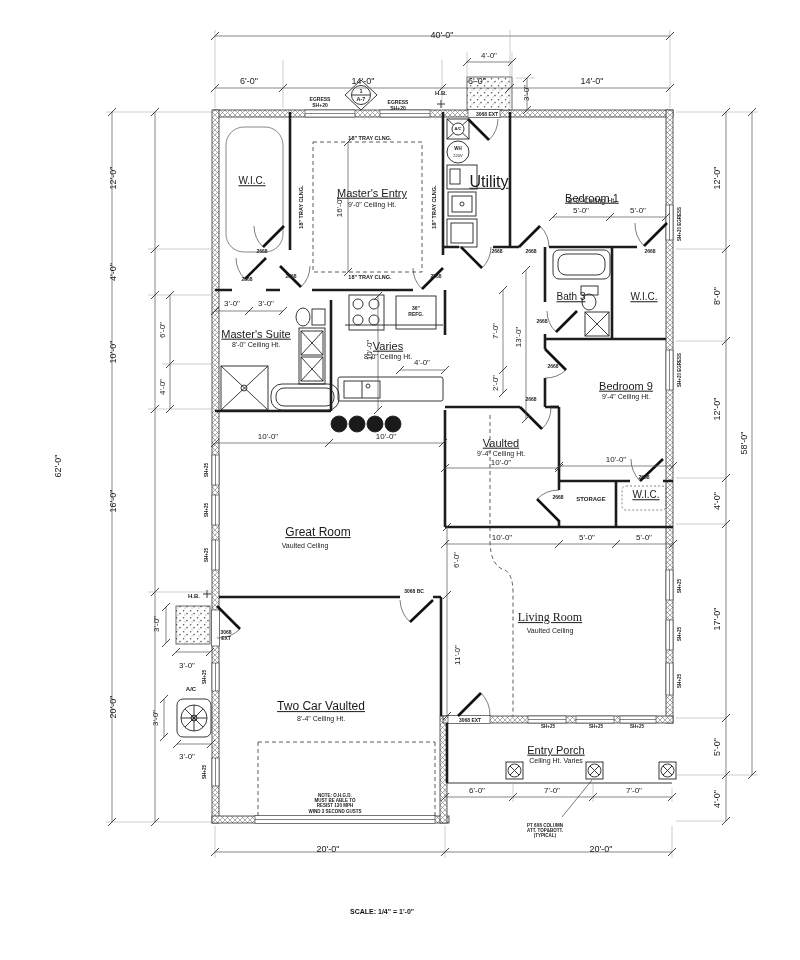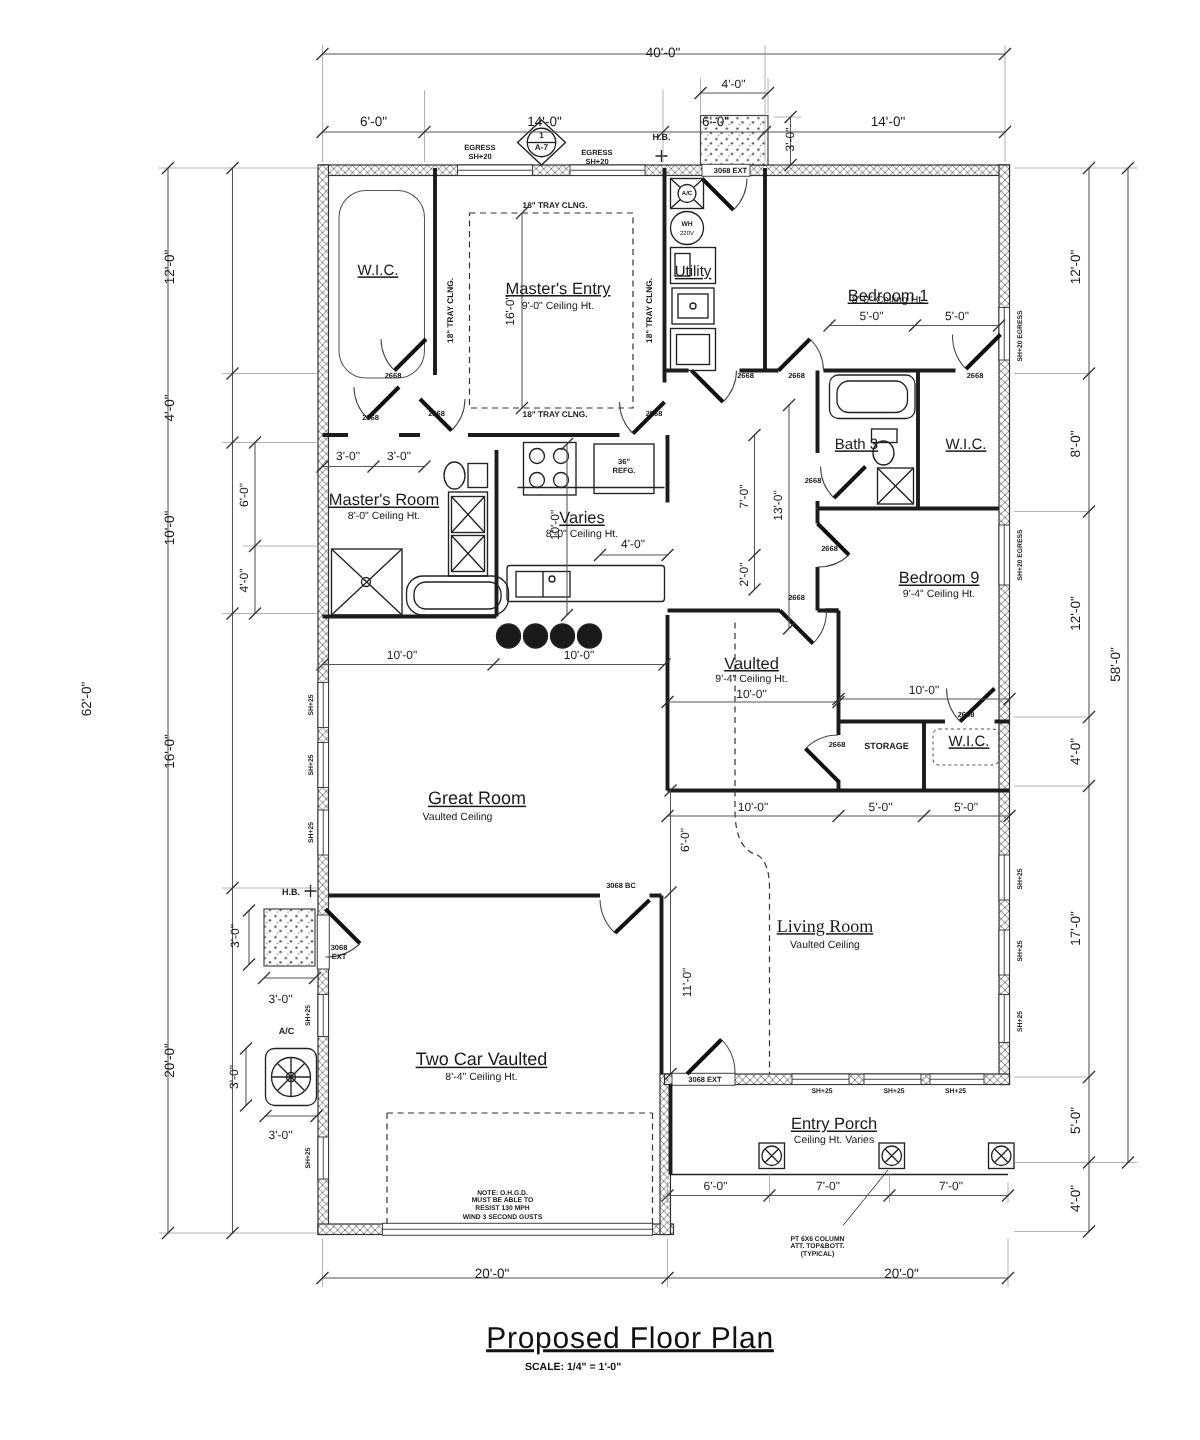--- a/index.html
+++ b/index.html
@@ -281,26 +281,26 @@
     M441,472l8,-8 M555,472l8,-8 M555,470l8,-8 M669,470l8,-8
     M441,548l8,-8 M555,548l8,-8 M612,548l8,-8 M669,548l8,-8
     M211,315l8,-8 M245,315l8,-8 M279,315l8,-8
     M443,531l8,-8 M443,599l8,-8 M443,720l8,-8"></path>
 </svg>
 
 <div id="labels">
       <span class="lbl ul" style="left: 252px; top: 181px; font-size: 10px;">W.I.C.</span>
       <span class="lbl ul" style="left: 372px; top: 193px; font-size: 11px;">Master's Entry</span>
       <span class="lbl" style="left: 372px; top: 205px; font-size: 7px;">9'-0" Ceiling Ht.</span>
-      <span class="lbl ul" style="left: 462px; top: 182px; font-size: 10px;">Utility</span>
+      <span class="lbl ul" style="left: 489px; top: 182px; font-size: 16px;">Utility</span>
       <span class="lbl ul" style="left: 592px; top: 198px; font-size: 11px;">Bedroom 1</span>
       <span class="lbl" style="left: 592px; top: 201px; font-size: 7px;">8'-0" Ceiling Ht.</span>
       <span class="lbl ul" style="left: 571px; top: 297px; font-size: 10px;">Bath 3</span>
       <span class="lbl ul" style="left: 644px; top: 297px; font-size: 10px;">W.I.C.</span>
-      <span class="lbl ul" style="left: 256px; top: 334px; font-size: 11px;">Master's Room</span>
+      <span class="lbl ul" style="left: 256px; top: 334px; font-size: 11px;">Master's Suite</span>
       <span class="lbl" style="left: 256px; top: 345px; font-size: 7px;">8'-0" Ceiling Ht.</span>
       <span class="lbl ul" style="left: 388px; top: 346px; font-size: 11px;">Varies</span>
       <span class="lbl" style="left: 388px; top: 357px; font-size: 7px;">8'-0" Ceiling Ht.</span>
       <span class="lbl ul" style="left: 626px; top: 386px; font-size: 11px;">Bedroom 9</span>
       <span class="lbl" style="left: 626px; top: 397px; font-size: 7px;">9'-4" Ceiling Ht.</span>
       <span class="lbl ul" style="left: 501px; top: 443px; font-size: 11px;">Vaulted</span>
       <span class="lbl" style="left: 501px; top: 454px; font-size: 7px;">9'-4" Ceiling Ht.</span>
       <span class="lbl b" style="left: 591px; top: 499px; font-size: 6px;">STORAGE</span>
       <span class="lbl ul" style="left: 646px; top: 495px; font-size: 10px;">W.I.C.</span>
       <span class="lbl ul" style="left: 318px; top: 533px; font-size: 12px;">Great Room</span>
@@ -412,16 +412,15 @@
       <span class="lbl b" style="left: 553px; top: 367px; font-size: 5px;">2668</span>
       <span class="lbl b" style="left: 531px; top: 400px; font-size: 5px;">2668</span>
       <span class="lbl b" style="left: 558px; top: 498px; font-size: 5px;">2668</span>
       <span class="lbl b" style="left: 644px; top: 478px; font-size: 5px;">2668</span>
       <span class="lbl b" style="left: 414px; top: 592px; font-size: 5px;">3068 BC</span>
       <span class="lbl b" style="left: 458px; top: 149px; font-size: 4.5px;">WH</span>
       <span class="lbl" style="left: 458px; top: 156px; font-size: 4px;">220V</span>
       <span class="lbl b" style="left: 458px; top: 129px; font-size: 4px;">A/C</span>
     </div>
 
-<div id="title-main">Proposed Floor Plan</div>
 <div id="title-scale">SCALE: 1/4" = 1'-0"</div>
 
 </div>
 
 </body></html>

